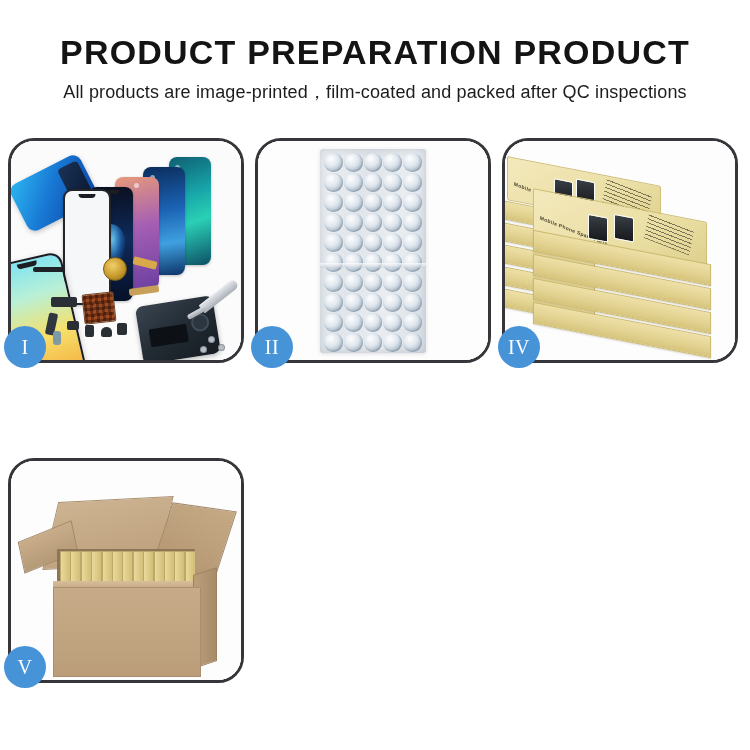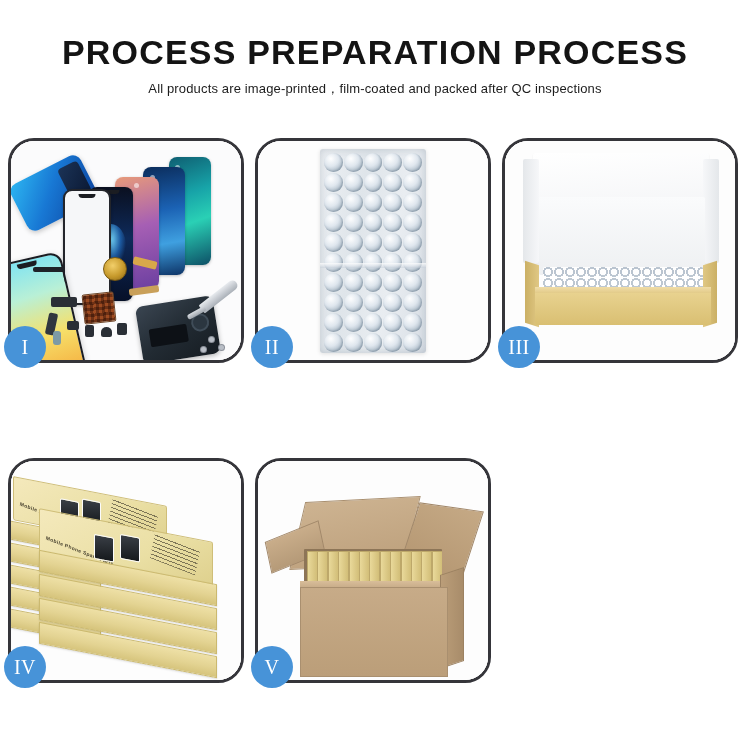--- a/index.html
+++ b/index.html
@@ -22,21 +22,21 @@
   }
   #page-title {
     font-size: 34px;
     font-weight: bold;
     letter-spacing: 1.2px;
     color: #141414;
     line-height: 1.08;
     white-space: nowrap;
   }
   #page-subtitle {
-    font-size: 13px;
+    font-size: 18px;
     color: #1c1c1c;
     margin-top: 9px;
     letter-spacing: 0.15px;
     white-space: nowrap;
   }
 
   
   #panel-grid {
     position: absolute;
     left: 8px;
@@ -374,21 +374,21 @@
     position:absolute; left:120px; top:16px; width:78px; height:34px;
     background:linear-gradient(160deg,#f2f3f5,#dfe2e5);
     transform: skewX(-28deg);
     opacity:.9;
   }
 </style>
 </head>
 <body>
 
 <div id="header">
-  <div id="page-title">PROCESS PREPARATION PROCESS</div>
+  <div id="page-title">PRODUCT PREPARATION PRODUCT</div>
   <div id="page-subtitle">All products are image-printed，film-coated and packed after QC inspections</div>
 </div>
 
 <div id="panel-grid">
 
   <div class="panel">
     <div class="panel-inner">
       <div class="stage p1-bg">
 
         <div class="blue-panel"></div>
@@ -492,34 +492,20 @@
               <div class="bub"></div>
               <div class="bub"></div>
             </div>
           <div class="seam"></div>
         </div>
       </div>
     </div>
     <div class="badge">II</div>
   </div>
 
-  <div class="panel">
-    <div class="panel-inner">
-      <div class="stage">
-        <div class="p3-lid"></div>
-        <div class="p3-foam"></div>
-        <div class="p3-box-left"></div>
-        <div class="p3-box-right"></div>
-        <div class="p3-bubble"></div>
-        <div class="p3-rim"></div>
-        <div class="p3-box-front"></div>
-      </div>
-    </div>
-    <div class="badge">III</div>
-  </div>
 
   <div class="panel">
     <div class="panel-inner">
       <div class="stage">
         <div class="stack">
 
           <div class="kbox" style="left:-4px;top:68px;width:92px;height:17px;transform:skewY(11deg)"></div>
           <div class="kbox" style="left:-4px;top:90px;width:92px;height:17px;transform:skewY(11deg)"></div>
           <div class="kbox" style="left:-4px;top:112px;width:92px;height:17px;transform:skewY(11deg)"></div>
           <div class="kbox" style="left:-4px;top:134px;width:92px;height:17px;transform:skewY(11deg)"></div>

